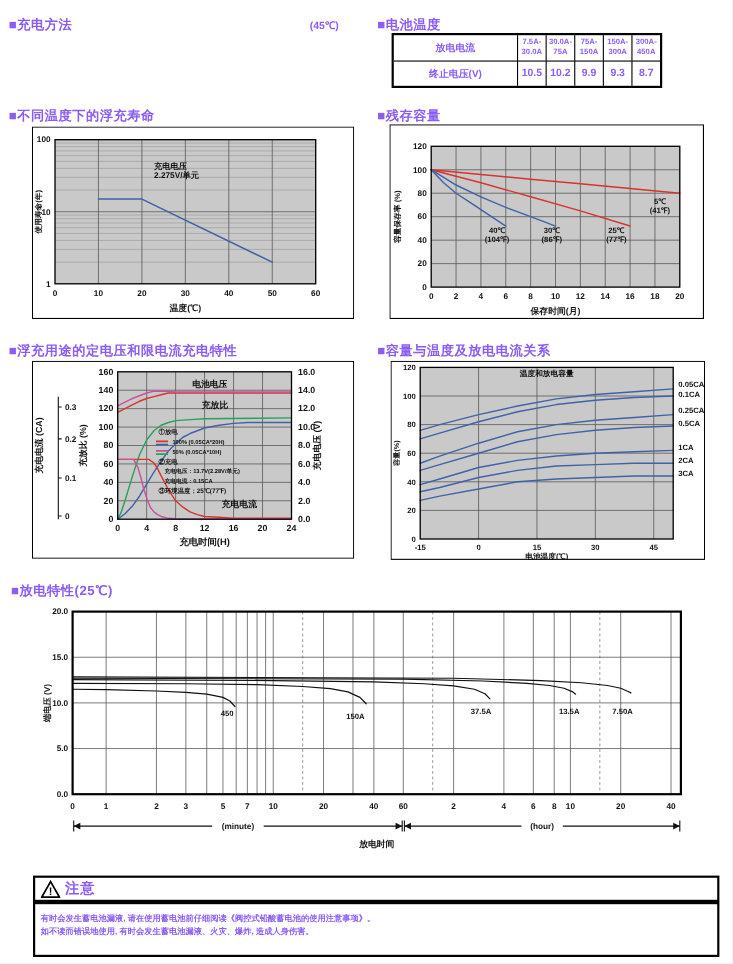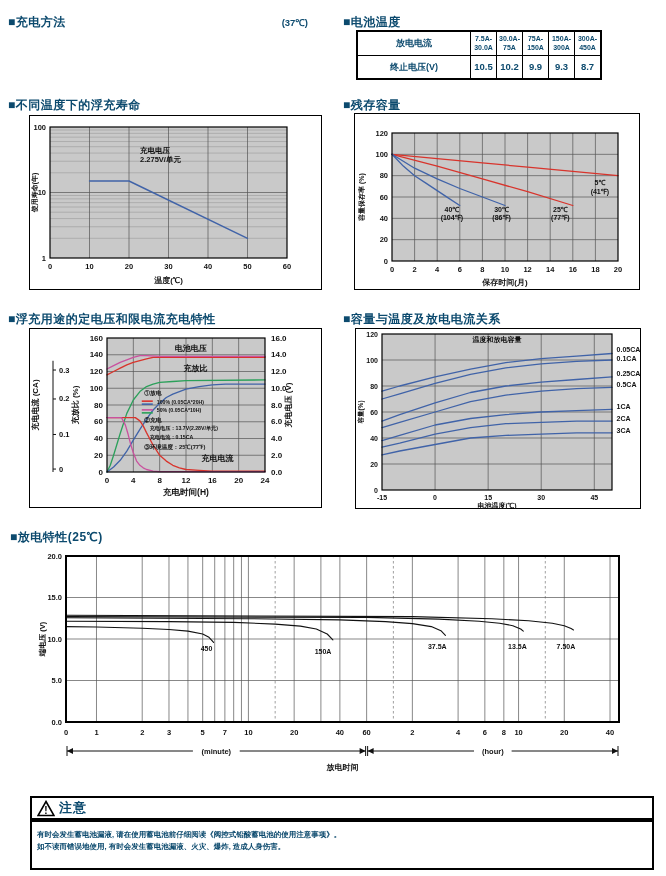--- a/index.html
+++ b/index.html
@@ -1,17 +1,17 @@
 <!DOCTYPE html>
 <html><head>
 <meta charset="utf-8">
 <style>
   html,body{margin:0;padding:0;background:#e8e8e8;}
   .page{position:relative;width:666px;height:876px;background:#ffffff;
-        font-family:"Liberation Sans",sans-serif;color:#0c4a6e;overflow:hidden;}
+        font-family:"Liberation Sans",sans-serif;color:#8b5cf6;overflow:hidden;}
   .sec-title{position:absolute;font-weight:bold;font-size:12px;white-space:nowrap;letter-spacing:0.5px;}
   .temp-note{position:absolute;font-weight:bold;font-size:9.5px;}
   .pre{white-space:pre-line;}
   
   .tblA{position:absolute;left:30px;top:29px;width:277px;height:51px;border:2px solid #000;
         box-sizing:border-box;display:flex;}
   .tblA .c1{width:85px;border-right:2px solid #000;display:flex;align-items:center;justify-content:center;
         font-size:9px;font-weight:bold;}
   .tblA .c2{flex:1;display:flex;flex-direction:column;justify-content:center;padding-left:6px;
         font-size:9px;font-weight:bold;line-height:1.5;}
@@ -32,21 +32,21 @@
         box-sizing:border-box;padding:7px 5px 0 5px;font-size:7.5px;font-weight:bold;line-height:1.6;}
   .chart-box{position:absolute;}
   svg text{font-family:"Liberation Sans",sans-serif;}
 </style>
 </head>
 <body>
 
 <div class="page">
 
   <div class="sec-title" style="left:8px;top:14px;">■充电方法</div>
-  <div class="temp-note" style="left:230px;top:16px;width:78px;text-align:right;">(37℃)</div>
+  <div class="temp-note" style="left:230px;top:16px;width:78px;text-align:right;">(45℃)</div>
 
   <div class="sec-title" style="left:343px;top:14px;">■电池温度</div>
   <div class="tblB">
     <div class="cell cf r1">放电电流</div>
     <div class="cell hdr r1 pre">7.5A-
 30.0A</div>
     <div class="cell hdr r1 pre">30.0A-
 75A</div>
     <div class="cell hdr r1 pre">75A-
 150A</div>

